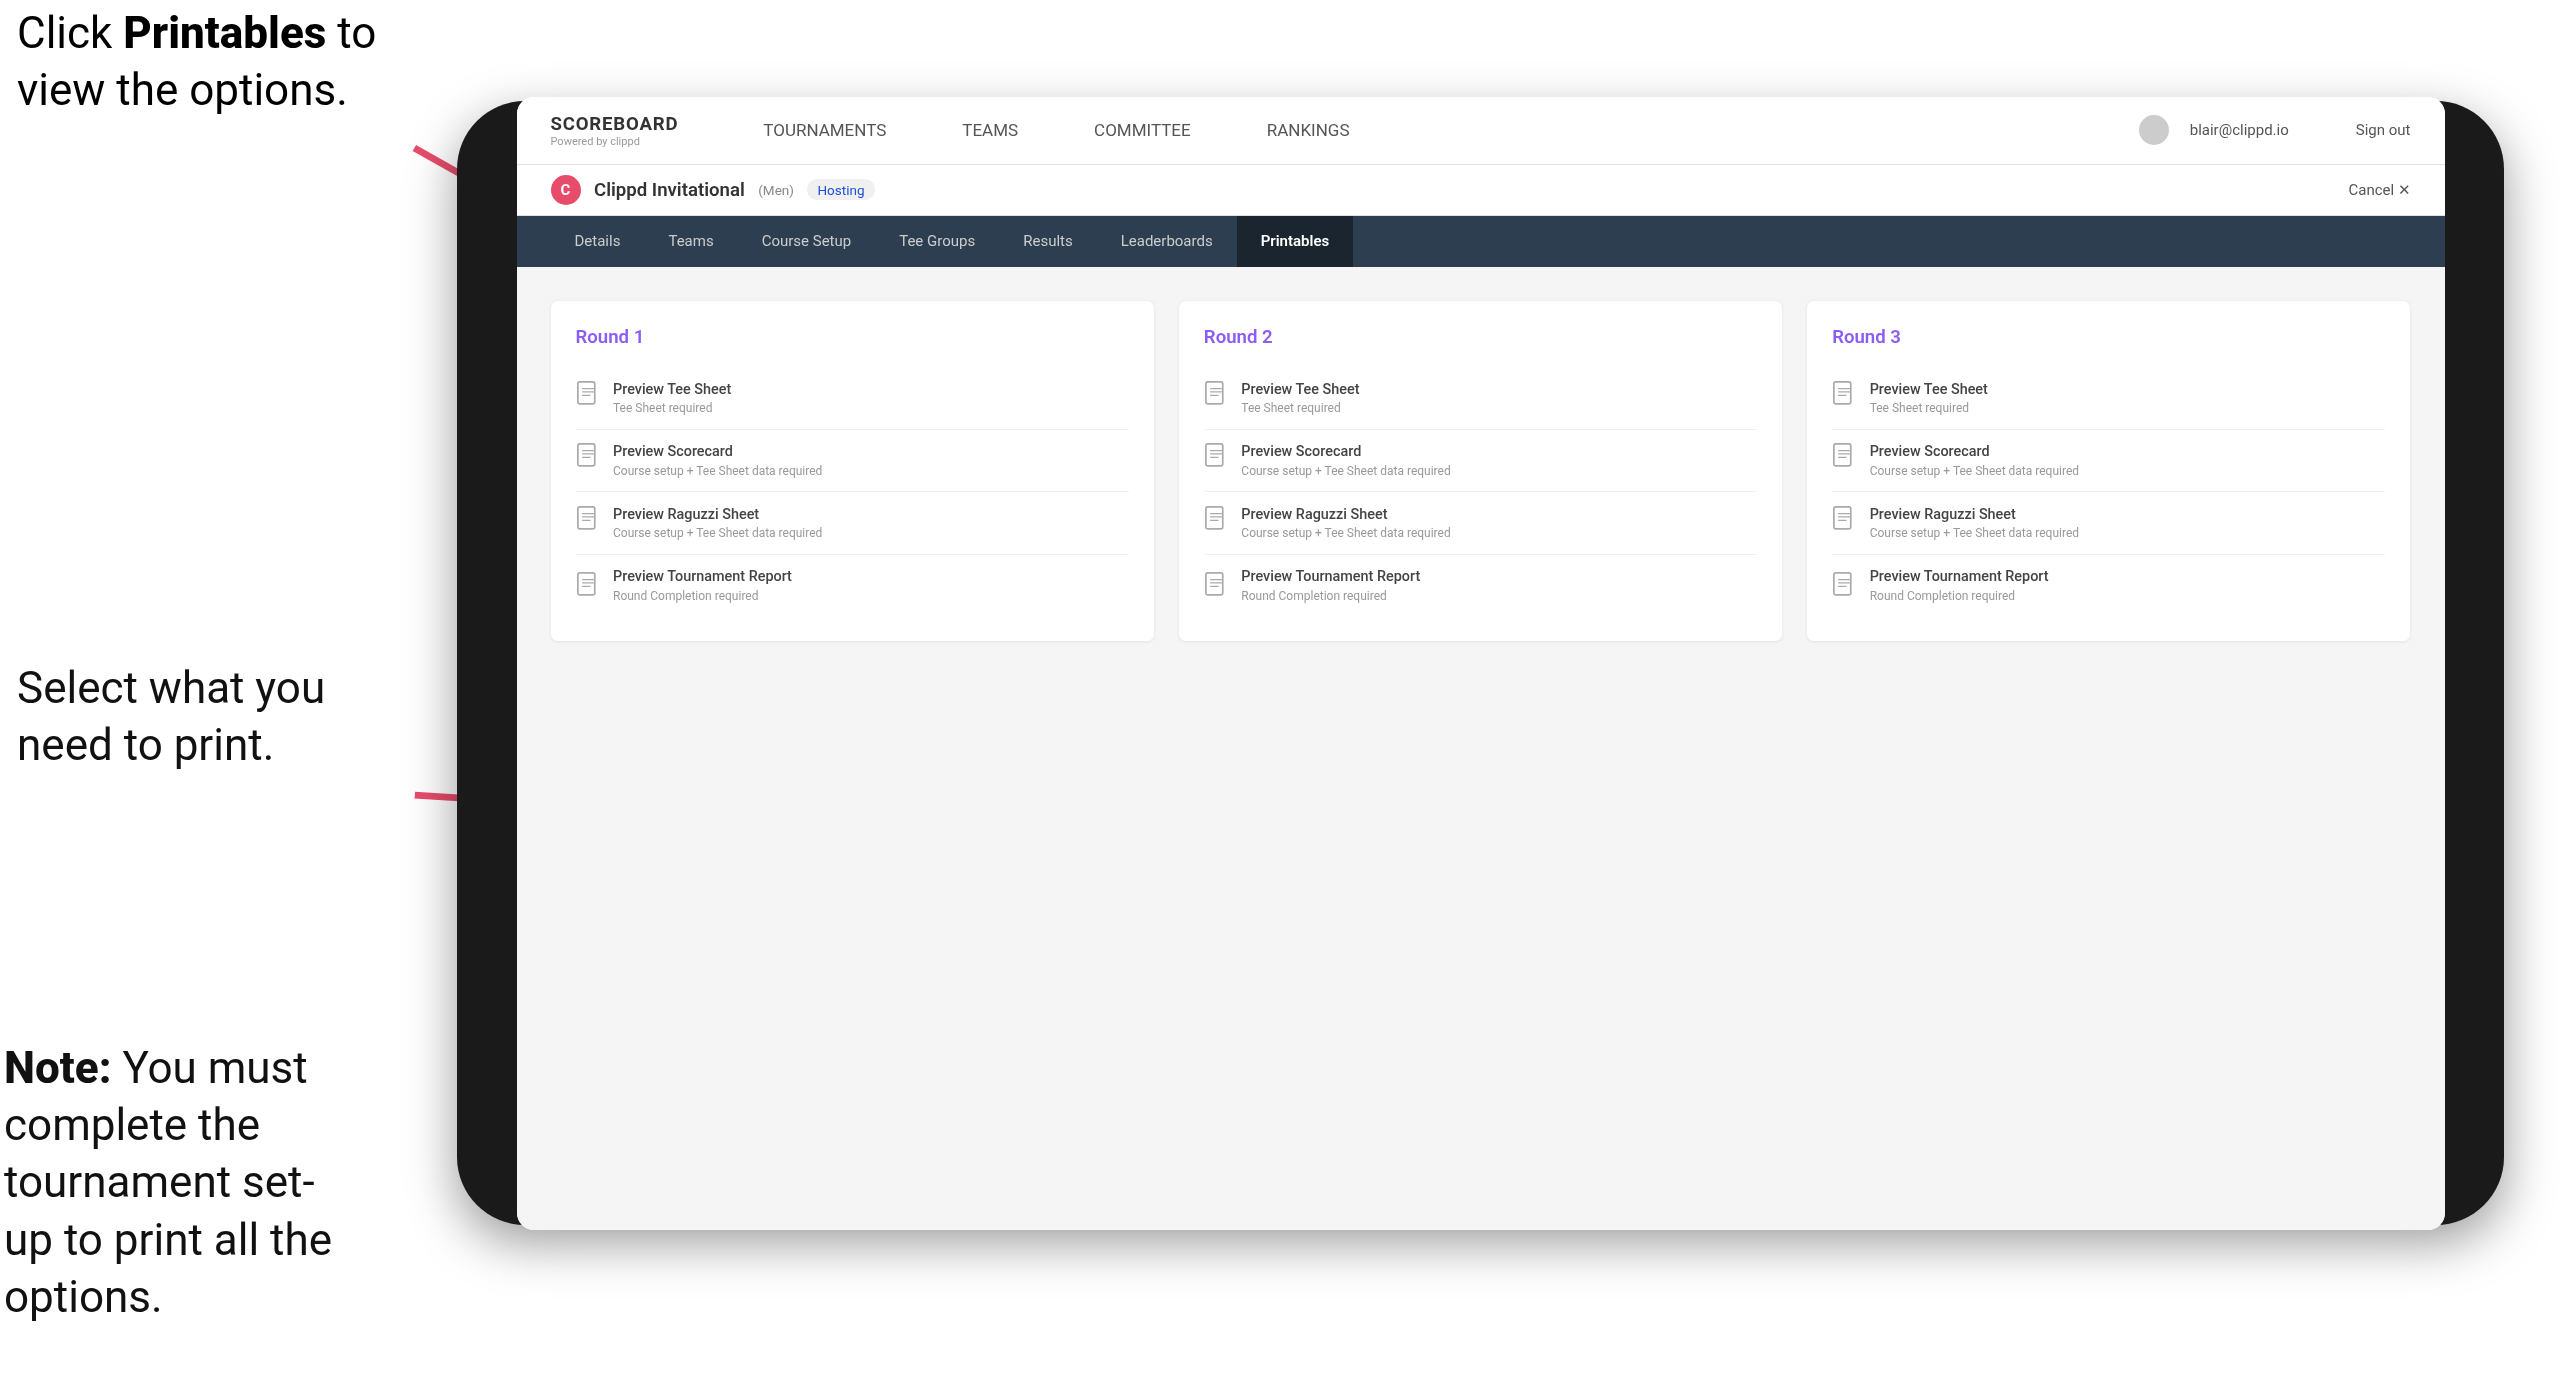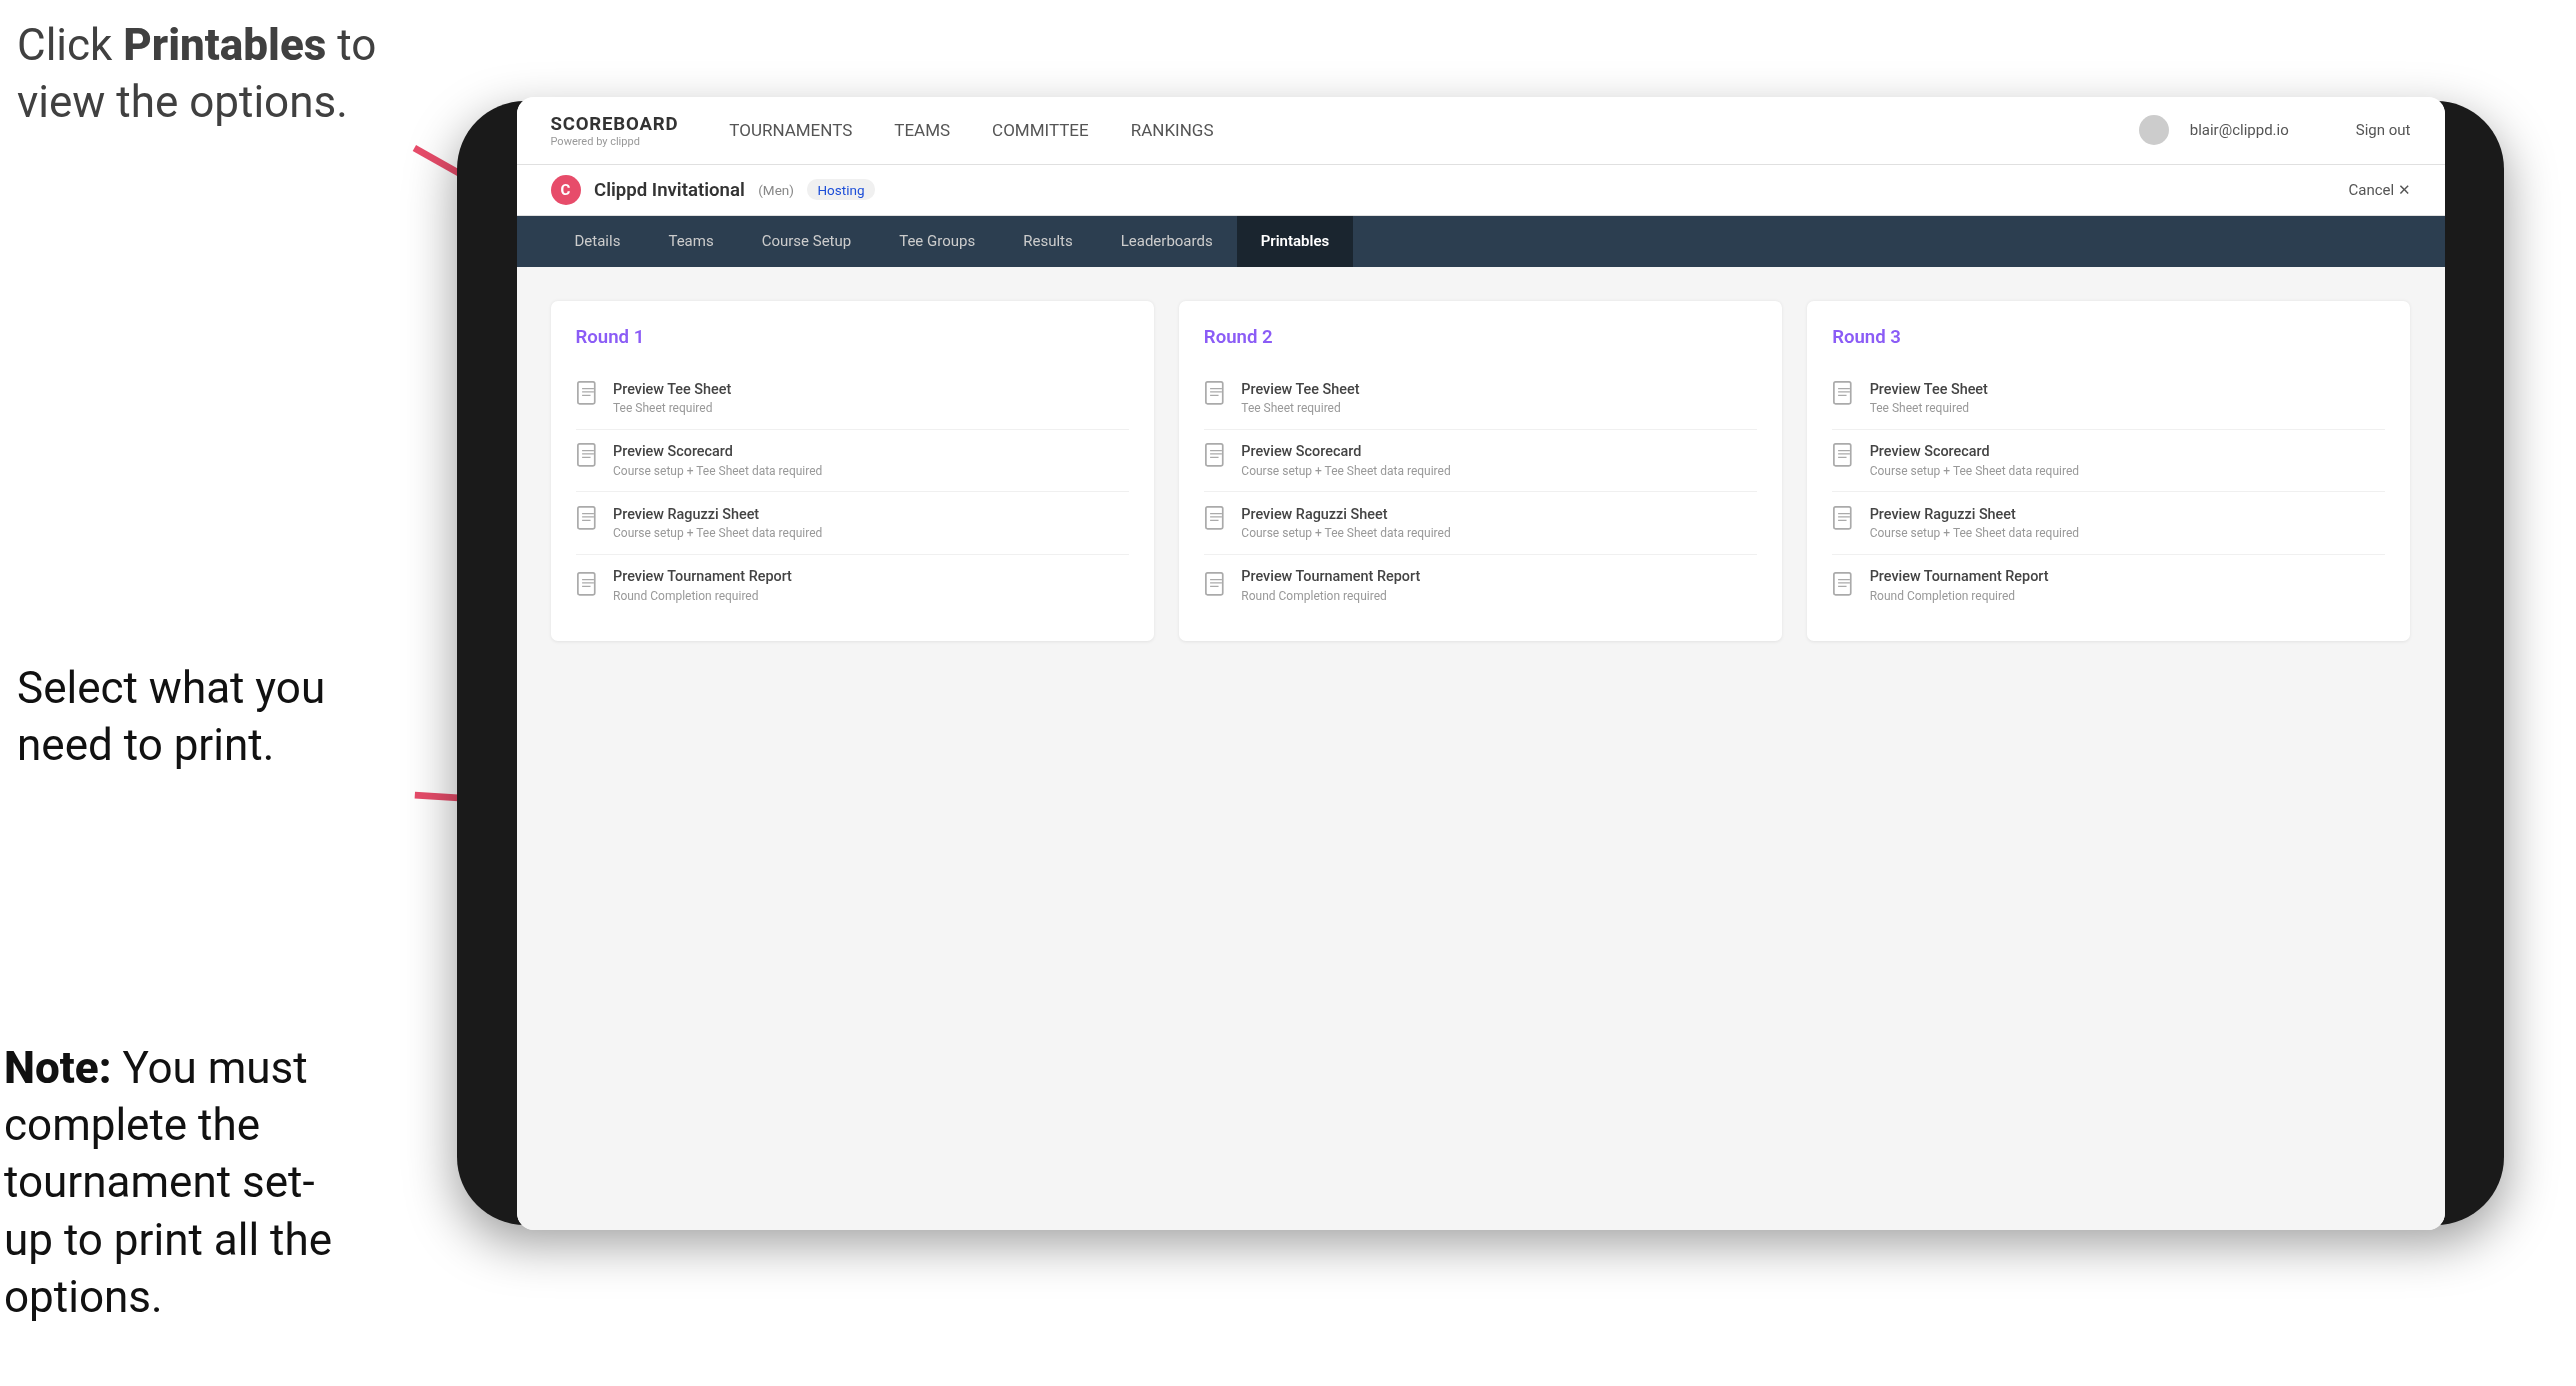--- a/index.html
+++ b/index.html
@@ -8,25 +8,25 @@
       font-family: -apple-system, BlinkMacSystemFont, 'Segoe UI', Roboto, sans-serif;
       width: 2576px;
       height: 1386px;
       position: relative;
       overflow: hidden;
     }
 
     
     .annotation-top {
       position: absolute;
-      top: 17px;
+      top: 5px;
       left: 17px;
       font-size: 44px;
       line-height: 1.3;
-      color: #404040;
+      color: #000000;
     }
     .annotation-top strong { font-weight: 800; }
 
     
     .annotation-middle {
       position: absolute;
       top: 660px;
       left: 17px;
       font-size: 44px;
       line-height: 1.3;
@@ -105,20 +105,21 @@
       gap: 42px;
       flex: 1;
     }
 
     .nav-link {
       font-size: 17px;
       color: #555;
       text-decoration: none;
       cursor: pointer;
       padding: 5px 0;
+      margin-left: 34px;
     }
 
     .nav-right {
       display: flex;
       align-items: center;
       gap: 21px;
       font-size: 15px;
       color: #555;
     }
 

